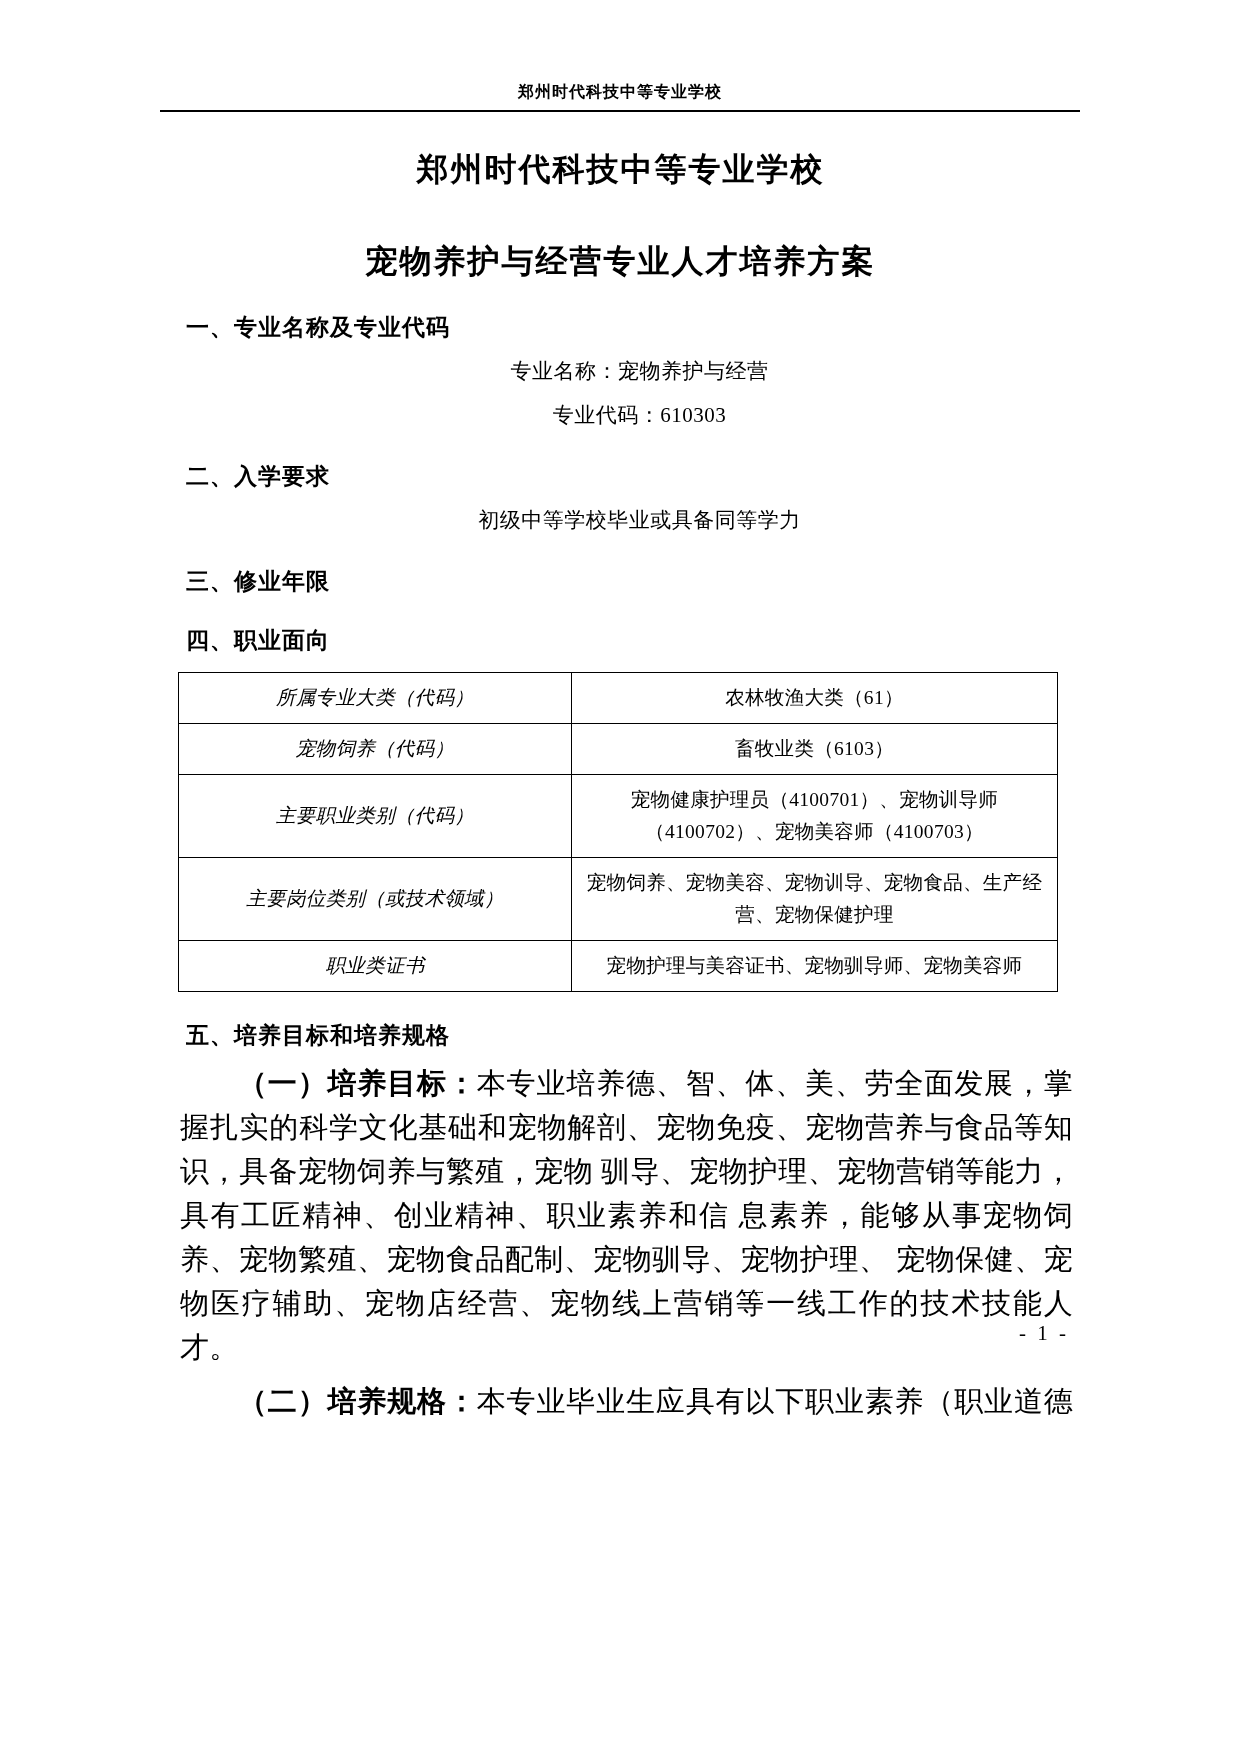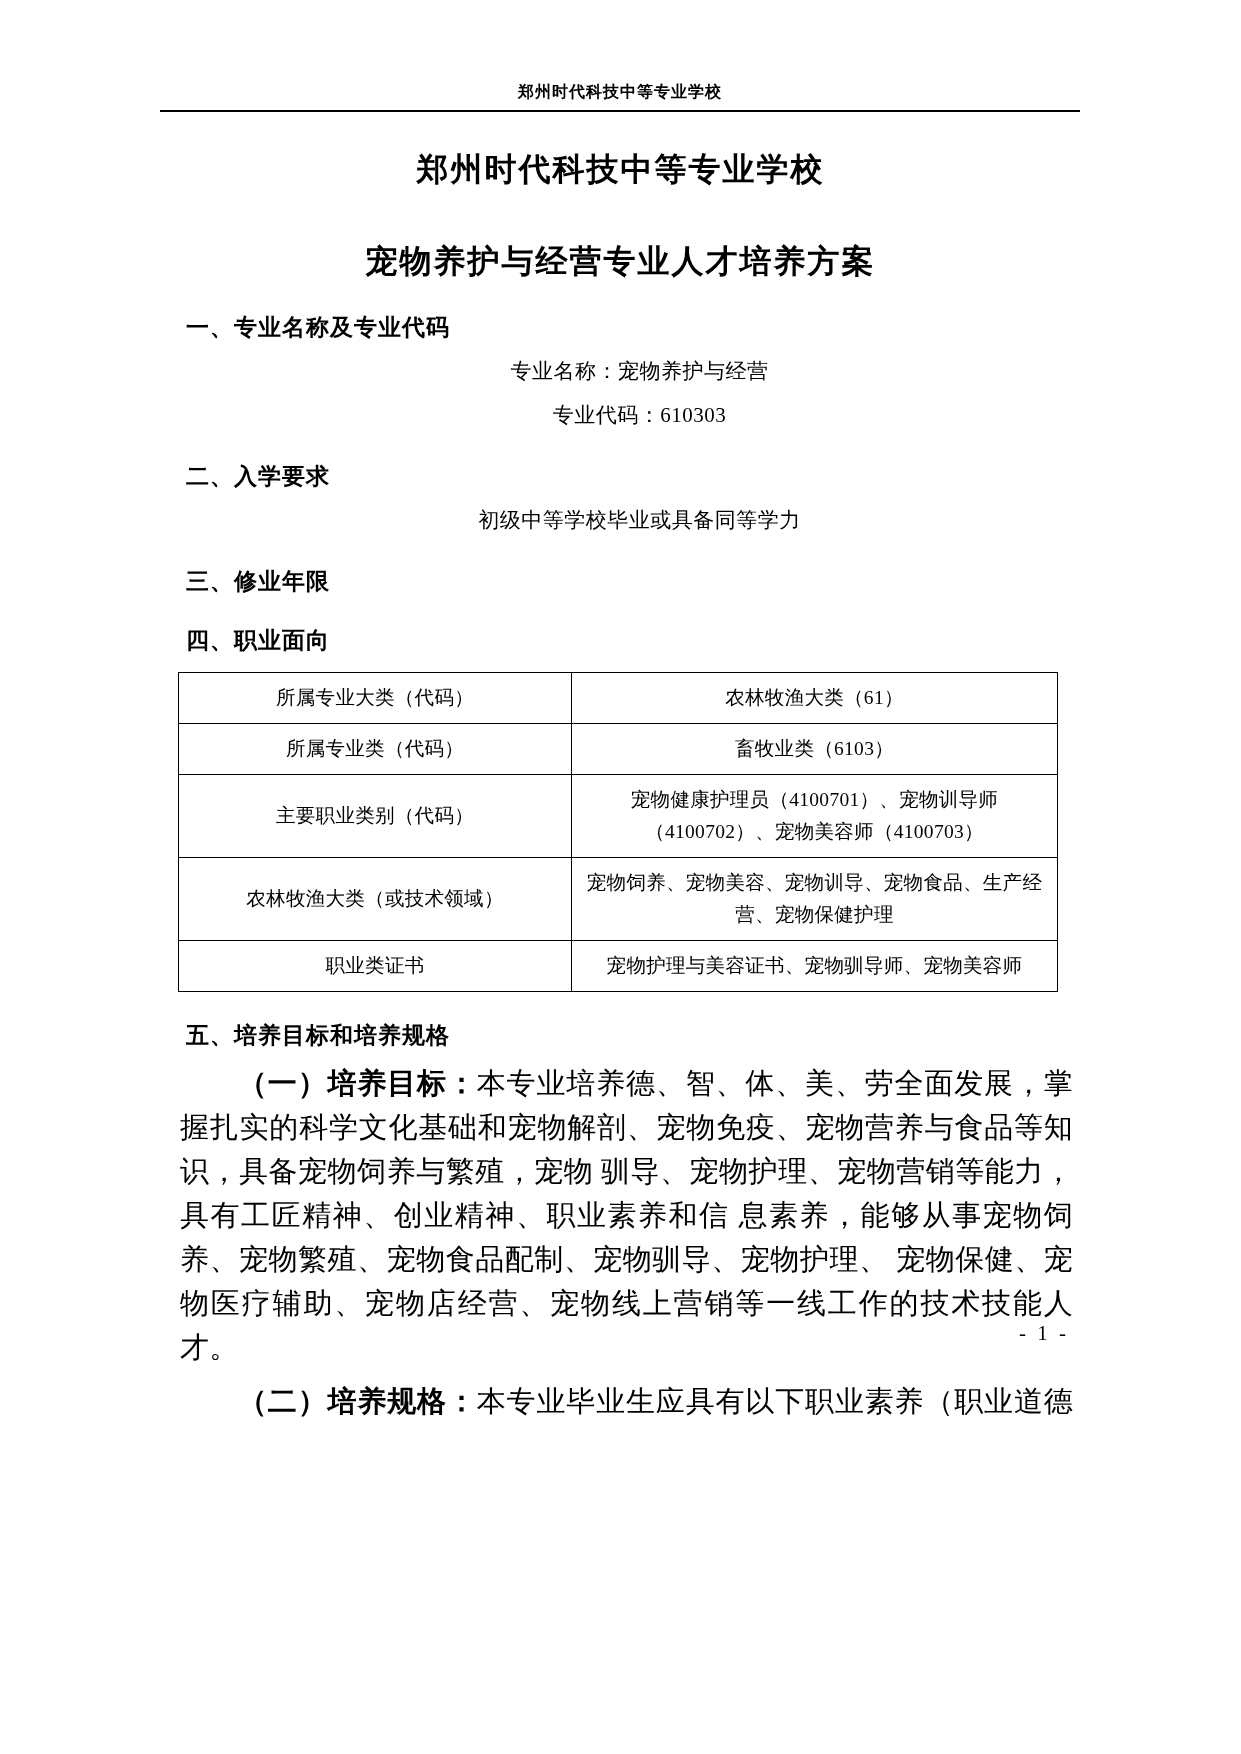--- a/index.html
+++ b/index.html
@@ -102,20 +102,21 @@
     border: 1px solid #000000;
     font-size: 19.5px;
     line-height: 32px;
     padding: 9px 10px;
     text-align: center;
     vertical-align: middle;
     letter-spacing: 0.3px;
   }
   table.job-table td.label {
     width: 372px;
+    font-style: italic;
   }
   .page-number {
     position: absolute;
     bottom: 78px;
     right: 172px;
     font-size: 21px;
     letter-spacing: 3px;
   }
 </style>
 </head>
@@ -144,29 +145,29 @@
 
     <div class="section-head">四、职业面向</div>
 
     <table class="job-table">
       <tbody>
         <tr>
           <td class="label">所属专业大类（代码）</td>
           <td>农林牧渔大类（61）</td>
         </tr>
         <tr>
-          <td class="label">所属专业类（代码）</td>
+          <td class="label">宠物饲养（代码）</td>
           <td>畜牧业类（6103）</td>
         </tr>
         <tr>
           <td class="label">主要职业类别（代码）</td>
           <td>宠物健康护理员（4100701）、宠物训导师（4100702）、宠物美容师（4100703）</td>
         </tr>
         <tr>
-          <td class="label">农林牧渔大类（或技术领域）</td>
+          <td class="label">主要岗位类别（或技术领域）</td>
           <td>宠物饲养、宠物美容、宠物训导、宠物食品、生产经营、宠物保健护理</td>
         </tr>
         <tr>
           <td class="label">职业类证书</td>
           <td>宠物护理与美容证书、宠物驯导师、宠物美容师</td>
         </tr>
       </tbody>
     </table>
 
     <div class="section-head">五、培养目标和培养规格</div>

